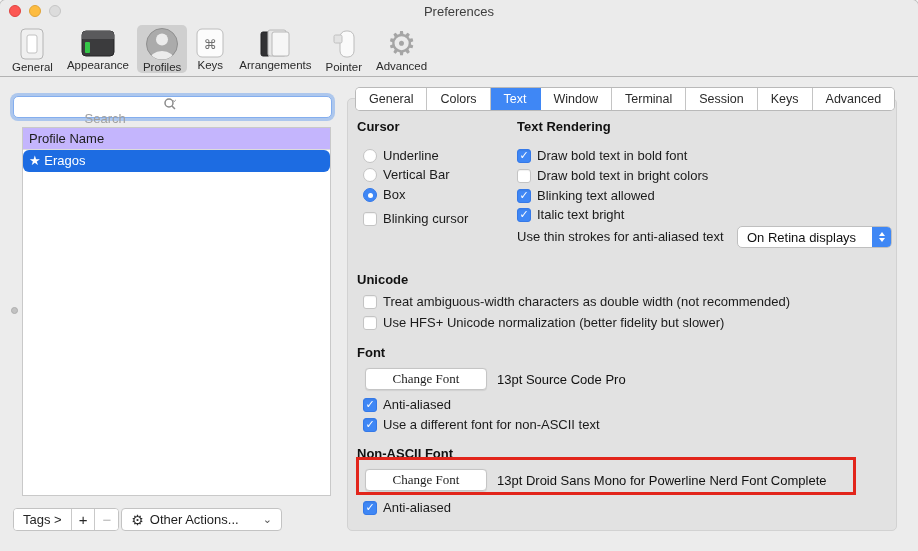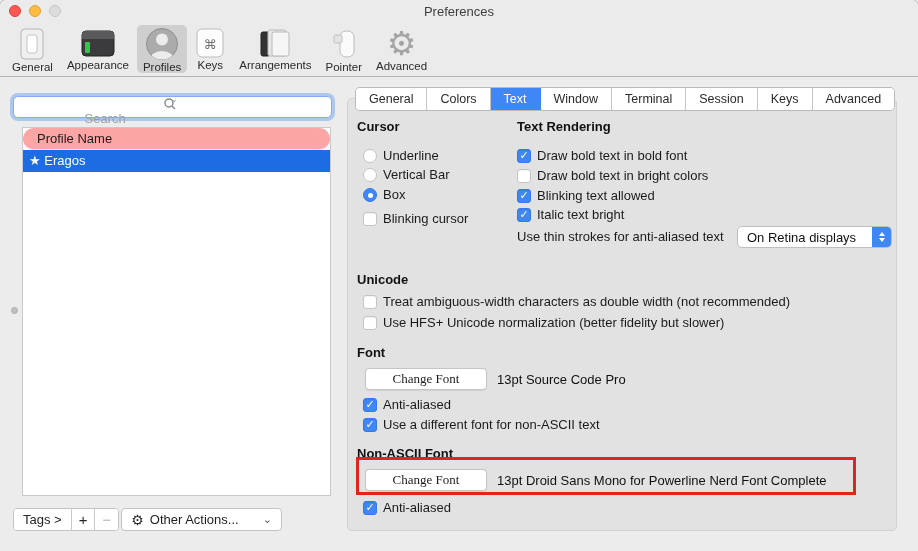--- a/index.html
+++ b/index.html
@@ -30,23 +30,23 @@
   
   .search-wrap{ position:absolute; left:13px; top:96px; width:319px; height:22px;
     background:#fff; border:1px solid #84aeee; border-radius:5px;
     box-shadow:0 0 0 3px rgba(109,161,238,.5); display:flex; align-items:center; padding:0 6px;flex-direction:column; }
   .search-wrap .mag{ display:flex; align-items:center; margin-right:3px; }
   .search-wrap input{ border:none; outline:none; flex:1; font-size:13px; color:#333;
     font-family:inherit; background:transparent; }
   .search-wrap input::placeholder{ color:#a0a0a0; }
   .profile-list{ position:absolute; left:22px; top:127px; width:309px; height:369px;
     background:#fff; border:1px solid #c9c9c9; }
-  .pl-header{ height:22px; line-height:22px; padding-left:14px; font-size:13px; color:#1d1d1d;
-    border-bottom:1px solid #dcdcdc; background:#fca5a5;border-radius:11px; }
-  .pl-row{ height:22px; line-height:22px; padding-left:6px; font-size:13px; }
+  .pl-header{ height:22px; line-height:22px; padding-left:6px; font-size:13px; color:#1d1d1d;
+    border-bottom:1px solid #dcdcdc; background:#c4b5fd; }
+  .pl-row{ height:22px; line-height:22px; padding-left:6px; font-size:13px;border-radius:6px; }
   .pl-row.selected{ background:#1d6ce2; color:#fff; }
   .pane-dot{ position:absolute; left:11px; top:307px; width:7px; height:7px; border-radius:50%;
     background:#c2c2c2; border:1px solid #adadad; }
   .bottom-bar{ position:absolute; left:13px; top:508px; height:23px; display:flex; }
   .seg-group{ display:flex; border:1px solid #c3c3c3; border-radius:4px; overflow:hidden; background:#fff; }
   .seg-btn{ font-size:13px; color:#262626; background:#fff; border:none; padding:0 9px;
     border-right:1px solid #c9c9c9; height:21px; line-height:21px; font-family:inherit; }
   .seg-btn:last-child{ border-right:none; }
   .seg-btn.plus{ font-size:15px; padding:0 7px; }
   .seg-btn.minus{ font-size:15px; padding:0 7px; color:#b5b5b5; }

